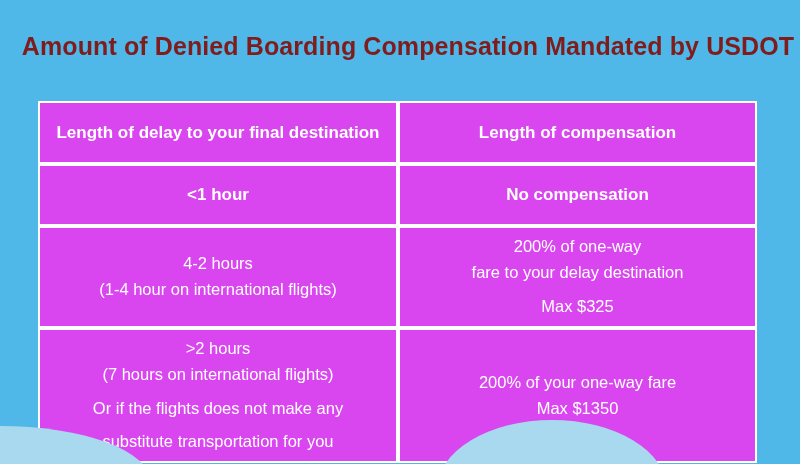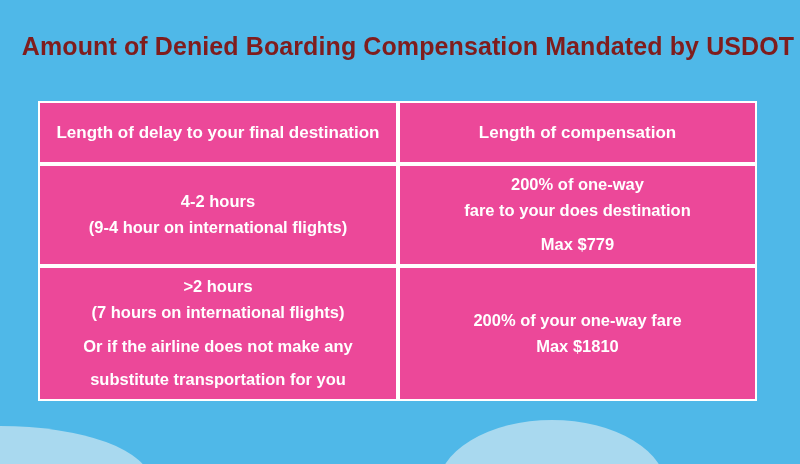--- a/index.html
+++ b/index.html
@@ -74,41 +74,41 @@
     border-collapse: separate;
     border-spacing: 0;
     table-layout: fixed;
   }
   #comp-table td {
     border: 2px solid #ffffff;
     color: #ffffff;
     text-align: center;
     vertical-align: middle;
     padding: 6px 10px;
-    background: #ec4899;
+    background: #d946ef;
   }
   #comp-table .col-delay { width: 360px; }
   #comp-table .col-amount { width: 359px; }
 
   .header-cell {
     font-size: 17px;
     font-weight: bold;
     height: 47px;
   }
   .row-1 td {
     font-size: 17px;
     font-weight: bold;
     height: 46px;
   }
   .row-2 td { height: 86px; }
   .row-3 td { height: 119px; }
 
   .cell-text {
     font-size: 16.5px;
-    font-weight: bold;
+    font-weight: normal;
     line-height: 1.32;
     margin: 0;
   }
   .cell-text + .cell-text {
     margin-top: 12px;
   }
   .cell-text.tight + .cell-text.tight {
     margin-top: 4px;
   }
 </style>
@@ -123,43 +123,47 @@
     <colgroup>
       <col class="col-delay">
       <col class="col-amount">
     </colgroup>
     <tbody>
       <tr>
         <td class="header-cell">Length of delay to your final destination</td>
         <td class="header-cell">Length of compensation</td>
       </tr>
 
+      <tr class="row-1">
+        <td>&lt;1 hour</td>
+        <td>No compensation</td>
+      </tr>
 
       <tr class="row-2">
         <td>
           <p class="cell-text tight">4-2 hours</p>
-          <p class="cell-text tight">(9-4 hour on international flights)</p>
+          <p class="cell-text tight">(1-4 hour on international flights)</p>
         </td>
         <td>
           <p class="cell-text tight">200% of one-way</p>
-          <p class="cell-text tight">fare to your does destination</p>
-          <p class="cell-text">Max $779</p>
+          <p class="cell-text tight">fare to your delay destination</p>
+          <p class="cell-text">Max $325</p>
         </td>
       </tr>
 
       <tr class="row-3">
         <td>
           <p class="cell-text tight">&gt;2 hours</p>
           <p class="cell-text tight">(7 hours on international flights)</p>
-          <p class="cell-text">Or if the airline does not make any</p>
+          <p class="cell-text">Or if the flights does not make any</p>
           <p class="cell-text tight">substitute transportation for you</p>
         </td>
         <td>
           <p class="cell-text tight">200% of your one-way fare</p>
-          <p class="cell-text tight">Max $1810</p>
+          <p class="cell-text tight">Max $1350</p>
         </td>
       </tr>
     </tbody>
   </table>
 
   <div class="cloud-layer">
     <div class="cloud cloud-left"></div>
     <div class="cloud cloud-mid"></div>
 
   </div>

